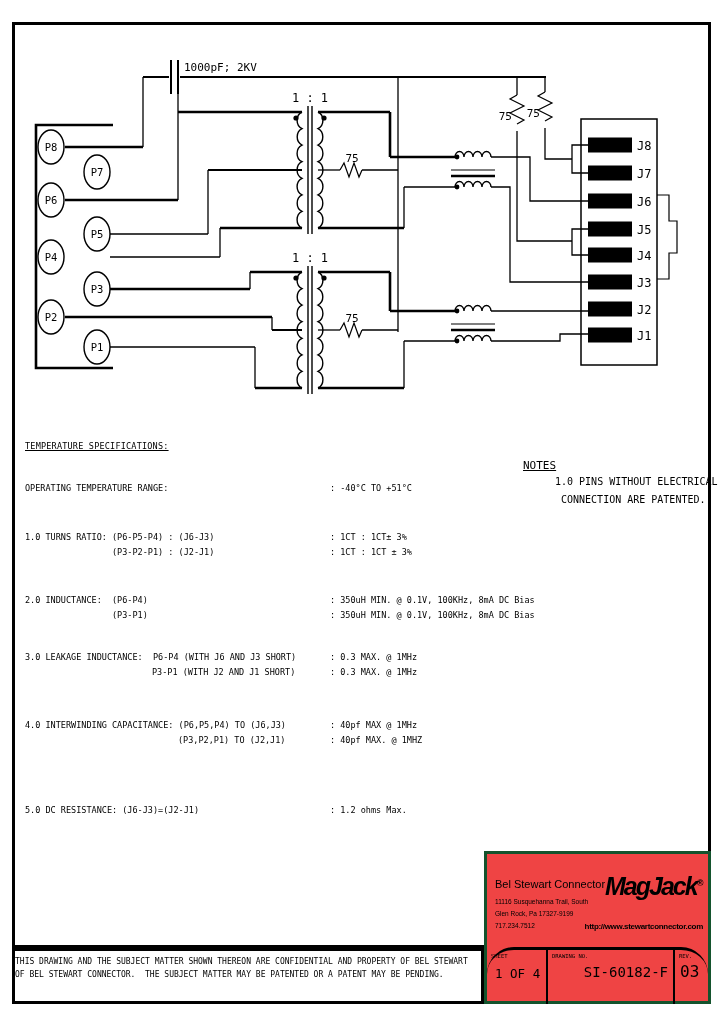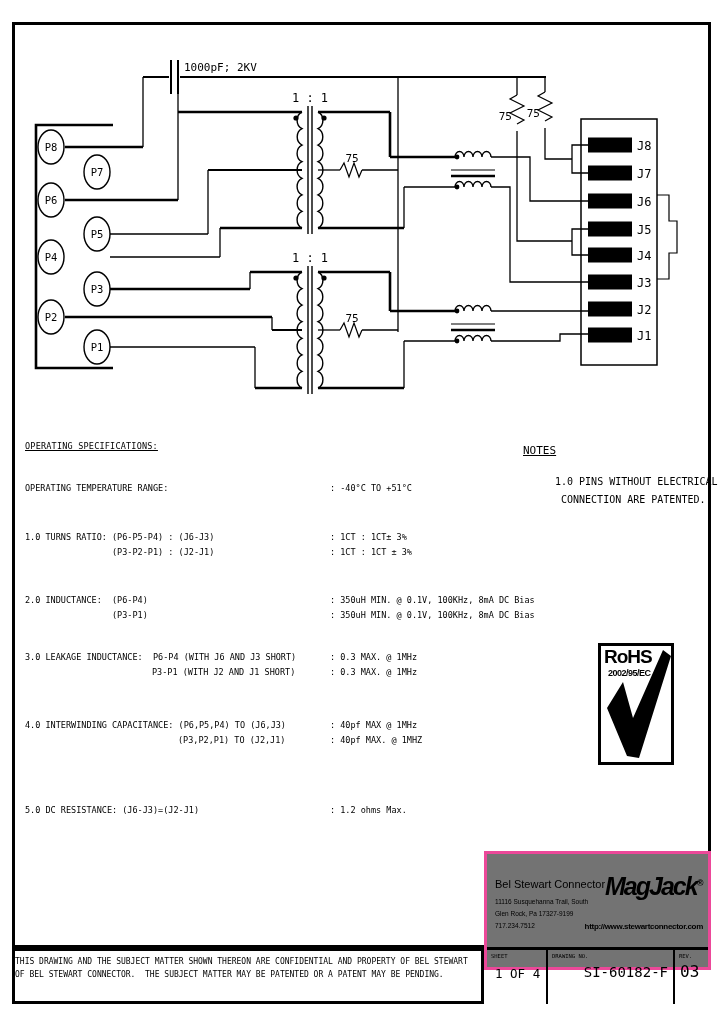--- a/index.html
+++ b/index.html
@@ -5,38 +5,38 @@
   html,body{margin:0;padding:0;background:#fff;}
   #sheet{position:relative;width:720px;height:1012px;background:#fff;color:#000;
          font-family:"DejaVu Sans Mono",monospace;overflow:hidden;}
   .abs{position:absolute;}
   #main-border{left:12px;top:22px;width:699px;height:926px;border:3px solid #000;box-sizing:border-box;}
   svg text{font-family:"DejaVu Sans Mono",monospace;fill:#000;}
   
   .sl{position:absolute;white-space:pre;font-size:8.5px;line-height:11px;}
   .spec-title{font-size:8.5px;text-decoration:underline;letter-spacing:.2px;}
   
-  .notes-title{font-size:11px;text-decoration:underline;}
+  .notes-title{font-size:11px;text-decoration:underline;margin-top:15px;}
   .notes-line{font-size:10px;white-space:pre;margin-left:32px;}
   
   #rohs{left:598px;top:643px;width:76px;height:122px;border:3px solid #000;box-sizing:border-box;background:#fff;}
   #rohs .rtitle{position:absolute;left:3px;top:0px;font-family:"Liberation Sans",sans-serif;
                 font-weight:bold;font-size:19px;letter-spacing:-1px;}
   #rohs .rdir{position:absolute;left:7px;top:22px;font-family:"Liberation Sans",sans-serif;
               font-weight:bold;font-size:9px;letter-spacing:-.5px;}
   
-  #tblock{left:484px;top:851px;width:227px;height:119px;border:3px solid #ec4899;box-sizing:border-box;background:#737373;}
+  #tblock{left:484px;top:851px;width:227px;height:153px;border:3px solid #14532d;box-sizing:border-box;background:#ef4444;}
   #tblock .company{position:absolute;left:8px;top:24px;font-family:"Liberation Sans",sans-serif;font-size:11px;}
   #tblock .addr{position:absolute;left:8px;top:42px;font-family:"Liberation Sans",sans-serif;font-size:6.5px;line-height:12px;}
   #tblock .brand{position:absolute;left:118px;top:18px;font-family:"Liberation Sans",sans-serif;
                  font-weight:bold;font-style:italic;font-size:25px;letter-spacing:-2px;}
   #tblock .brand sup{font-size:9px;}
   #tblock .url{position:absolute;right:5px;top:68px;font-family:"Liberation Sans",sans-serif;
                font-weight:bold;font-size:8px;letter-spacing:-.3px;text-align:center;}
-  #tb-row{position:absolute;left:0;top:93px;width:221px;height:54px;border-top:3px solid #000;}
+  #tb-row{position:absolute;left:0;top:93px;width:221px;height:54px;border-top:3px solid #000;border-radius:27px;}
   .cell{position:absolute;top:0;height:54px;box-sizing:border-box;}
   .cell-label{position:absolute;left:4px;top:3px;font-size:5.5px;font-family:"DejaVu Sans Mono",monospace;}
   #cell-sheet{left:0;width:59px;}
   #cell-dwg{left:59px;width:127px;border-left:2px solid #000;}
   #cell-rev{left:186px;width:35px;border-left:2px solid #000;}
   #sheet-val{position:absolute;left:8px;top:16px;font-size:12.5px;white-space:pre;}
   #dwg-val{position:absolute;right:5px;top:14px;font-size:14px;}
   #rev-val{position:absolute;left:5px;top:12px;font-size:16px;}
   
   #disclaimer{left:12px;top:948px;width:472px;height:56px;border:3px solid #000;box-sizing:border-box;
@@ -188,21 +188,21 @@
     <text x="637" y="150" font-size="12">J8</text>
     <text x="637" y="178" font-size="12">J7</text>
     <text x="637" y="206" font-size="12">J6</text>
     <text x="637" y="234" font-size="12">J5</text>
     <text x="637" y="260" font-size="12">J4</text>
     <text x="637" y="287" font-size="12">J3</text>
     <text x="637" y="314" font-size="12">J2</text>
     <text x="637" y="340" font-size="12">J1</text>
   </svg>
 
-  <div class="sl spec-title" style="left:25px;top:441px">OPERATING SPECIFICATIONS:</div>
+  <div class="sl spec-title" style="left:25px;top:441px">TEMPERATURE SPECIFICATIONS:</div>
 
   <div class="sl" style="left:25px;top:483px">OPERATING TEMPERATURE RANGE:</div>
   <div class="sl" style="left:330px;top:483px">: -40°C TO +51°C</div>
 
   <div class="sl" style="left:25px;top:532px">1.0 TURNS RATIO: (P6-P5-P4) : (J6-J3)</div>
   <div class="sl" style="left:112px;top:547px">(P3-P2-P1) : (J2-J1)</div>
   <div class="sl" style="left:330px;top:532px">: 1CT : 1CT± 3%</div>
   <div class="sl" style="left:330px;top:547px">: 1CT : 1CT ± 3%</div>
 
   <div class="sl" style="left:25px;top:595px">2.0 INDUCTANCE:  (P6-P4)</div>
@@ -220,27 +220,20 @@
   <div class="sl" style="left:330px;top:720px">: 40pf MAX @ 1MHz</div>
   <div class="sl" style="left:330px;top:735px">: 40pf MAX. @ 1MHZ</div>
 
   <div class="sl" style="left:25px;top:805px">5.0 DC RESISTANCE: (J6-J3)=(J2-J1)</div>
   <div class="sl" style="left:330px;top:805px">: 1.2 ohms Max.</div>
 
   <div class="abs notes-title" style="left:523px;top:444px">NOTES</div>
   <div class="abs notes-line" style="left:523px;top:476px">1.0 PINS WITHOUT ELECTRICAL</div>
   <div class="abs notes-line" style="left:529px;top:494px">CONNECTION ARE PATENTED.</div>
 
-  <div id="rohs" class="abs">
-    <span class="rtitle">RoHS</span>
-    <span class="rdir">2002/95/EC</span>
-    <svg width="70" height="116" style="position:absolute;left:0;top:0">
-      <path d="M6 62 L22 36 L32 72 L62 4 L70 10 L38 112 L26 110 Z" fill="#000"></path>
-    </svg>
-  </div>
 
   <div id="tblock" class="abs">
     <div class="company">Bel Stewart Connector</div>
     <div class="addr">
       <div>11116 Susquehanna Trail, South</div>
       <div>Glen Rock, Pa  17327-9199</div>
       <div>717.234.7512</div>
     </div>
     <div class="brand"><span>MagJack</span><sup>®</sup></div>
     <div class="url">http://www.stewartconnector.com</div>

